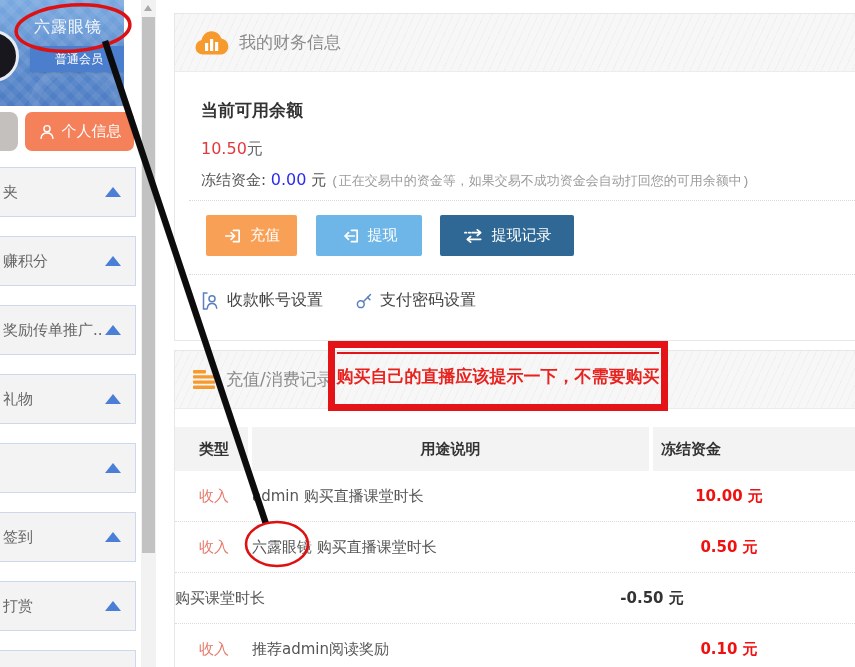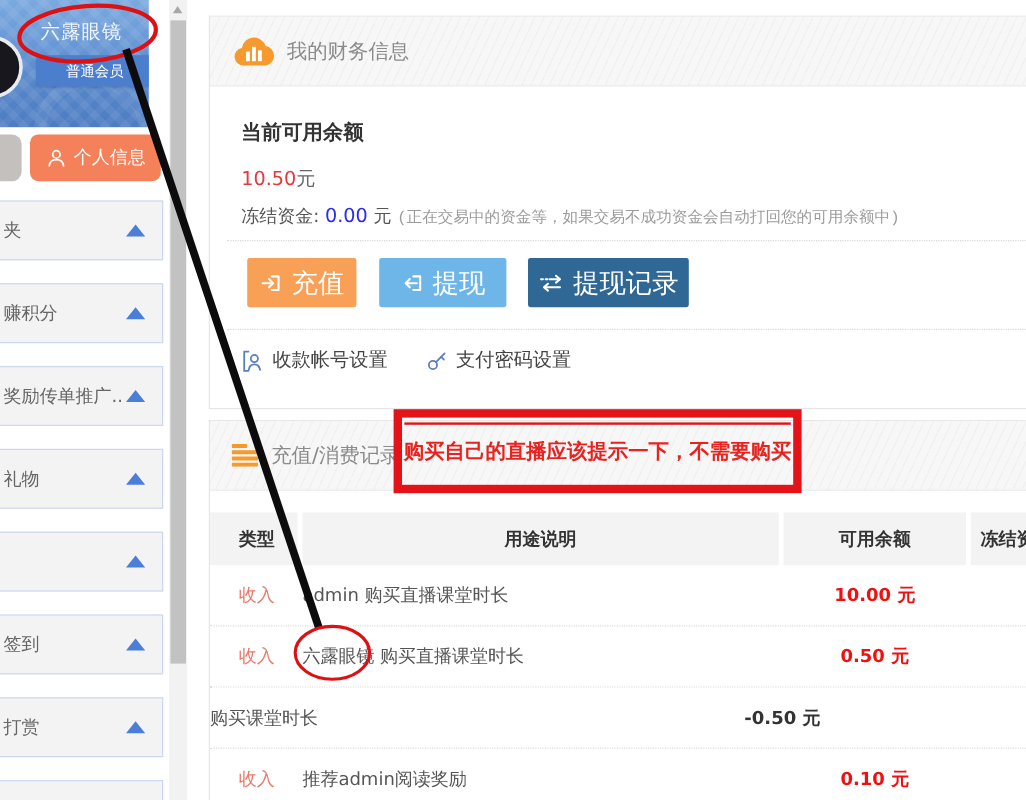--- a/index.html
+++ b/index.html
@@ -86,21 +86,21 @@
   .balance-line{position:absolute;left:26px;top:125px;font-size:16px;}
   .balance-line .val{color:#e4393c;}
   .balance-line .unit{color:#666;}
   .frozen-line{position:absolute;left:26px;top:156px;font-size:15px;color:#555;white-space:nowrap;}
   .frozen-line .val{color:#2b2bf0;font-size:16px;}
   .frozen-line .note{color:#9b9b9b;font-size:13px;font-family:Liberation Mono, monospace;}
   .dotted-hr{position:absolute;left:14px;right:14px;border-top:1px dotted #d9d9d9;height:0;}
   .hr1{top:186px;} .hr2{top:260px;}
   .btn-row .btn{
     position:absolute;top:201px;height:41px;border:none;border-radius:2px;
-    color:#fff;font-size:22px;font-family:inherit;cursor:pointer;
+    color:#fff;font-size:15px;font-family:inherit;cursor:pointer;
     display:flex;align-items:center;justify-content:center;gap:8px;
   }
   .btn-recharge{left:31px;width:91px;background:#f9a057;}
   .btn-withdraw{left:141px;width:106px;background:#6fb6e8;}
   .btn-history{left:265px;width:134px;background:#2f6895;}
   .links-row{position:absolute;left:26px;top:276px;display:flex;gap:32px;align-items:center;}
   .link{display:flex;align-items:center;gap:7px;color:#444;font-size:16px;cursor:pointer;}
   
   .rec-table{position:absolute;left:0;top:76px;right:0;}
   .t-row{display:flex;align-items:stretch;}
@@ -297,21 +297,20 @@
         </g>
       </svg>
     </span>
     <span class="ph-title">充值/消费记录</span>
   </div>
 
   <div class="rec-table">
     <div class="t-row t-head">
       <div class="cell col-type">类型</div>
       <div class="cell col-desc">用途说明</div>
-      <div class="cell col-avail">可用余额</div>
       <div class="cell col-frozen">冻结资金</div>
     </div>
 
     <div class="t-row t-body pos">
       <div class="cell col-type">收入</div>
       <div class="cell col-desc">admin 购买直播课堂时长</div>
       <div class="cell col-avail">10.00 元</div>
       <div class="cell col-frozen"></div>
     </div>
     <div class="t-row t-body pos">

